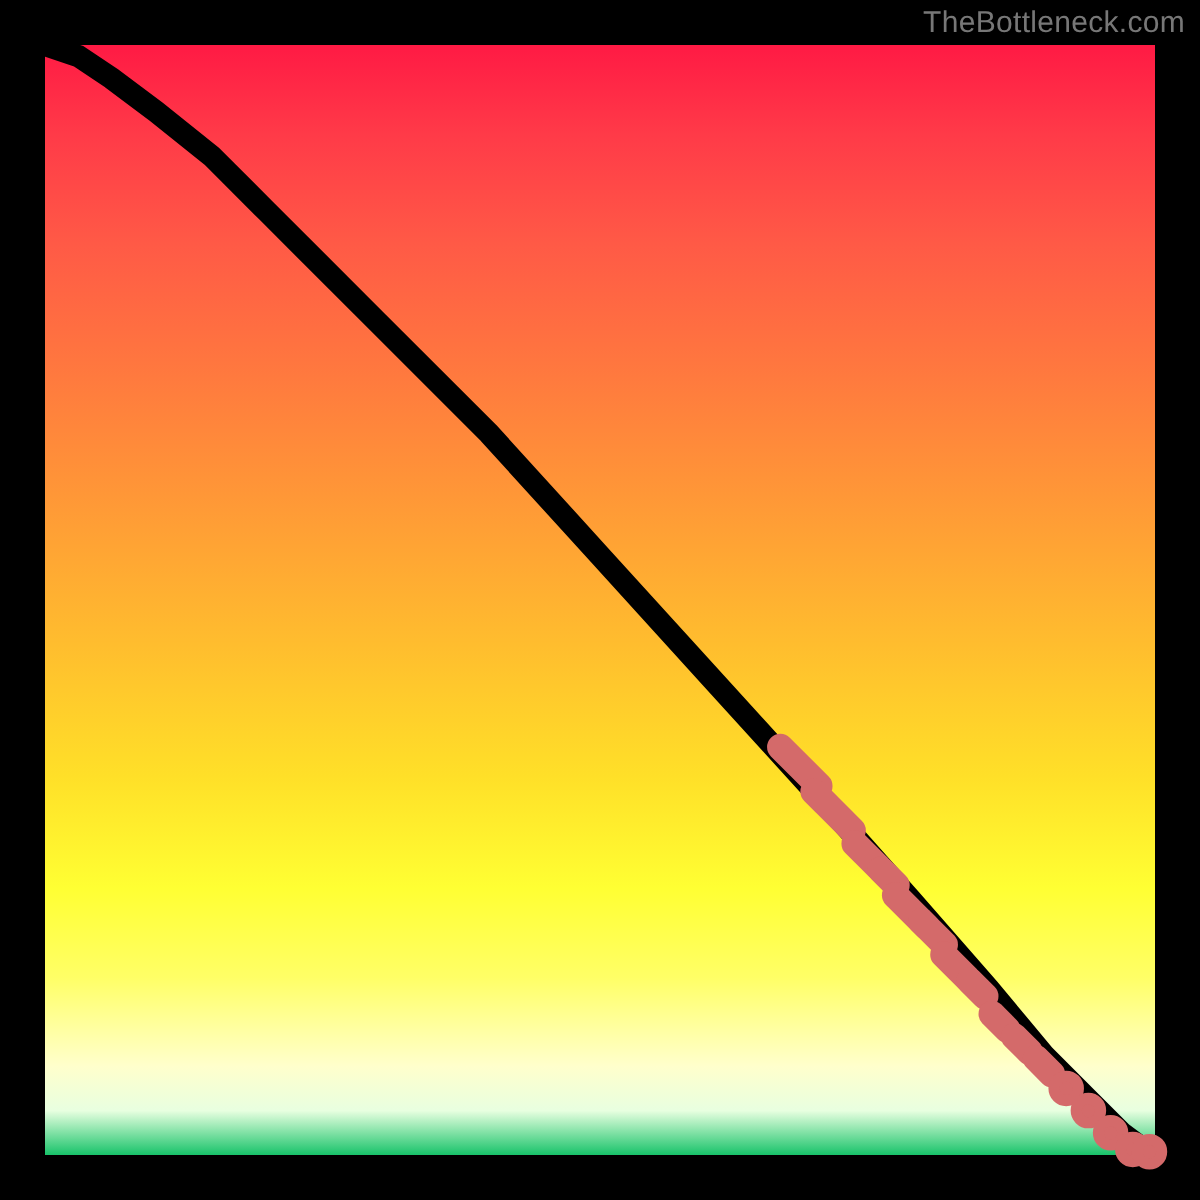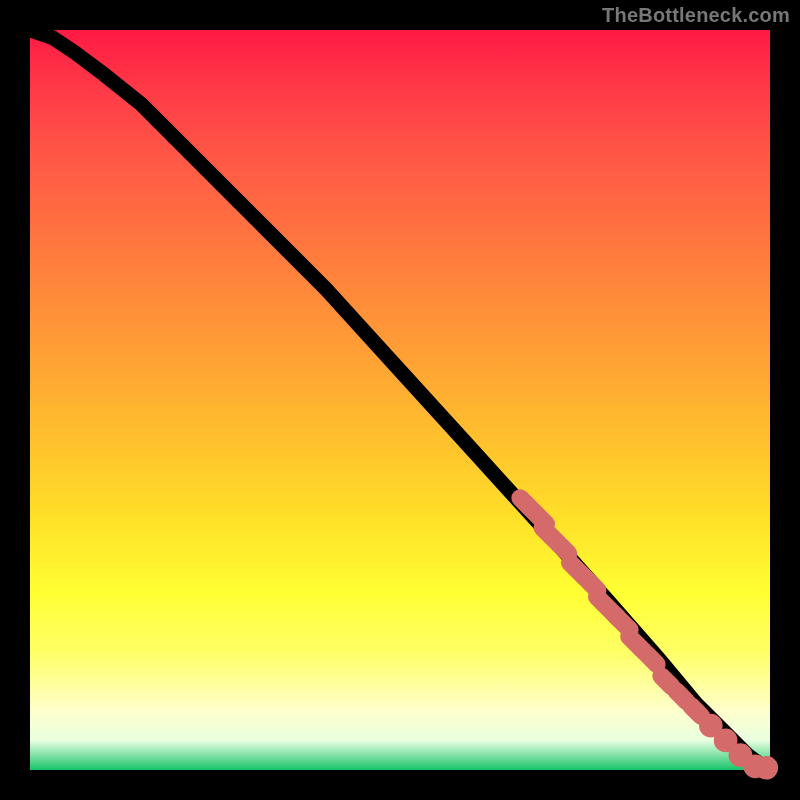--- a/index.html
+++ b/index.html
@@ -16,21 +16,21 @@
     width: 800px;
     height: 800px;
     background: #000;
   }
   .watermark {
     position: absolute;
     top: 4px;
     right: 10px;
     color: #777;
     font-size: 20px;
-    font-weight: 700;
+    font-weight: 400;
     letter-spacing: 0.2px;
     z-index: 20;
   }
   .plot-area {
     position: absolute;
     left: 30px;
     top: 30px;
     width: 740px;
     height: 740px;
     

